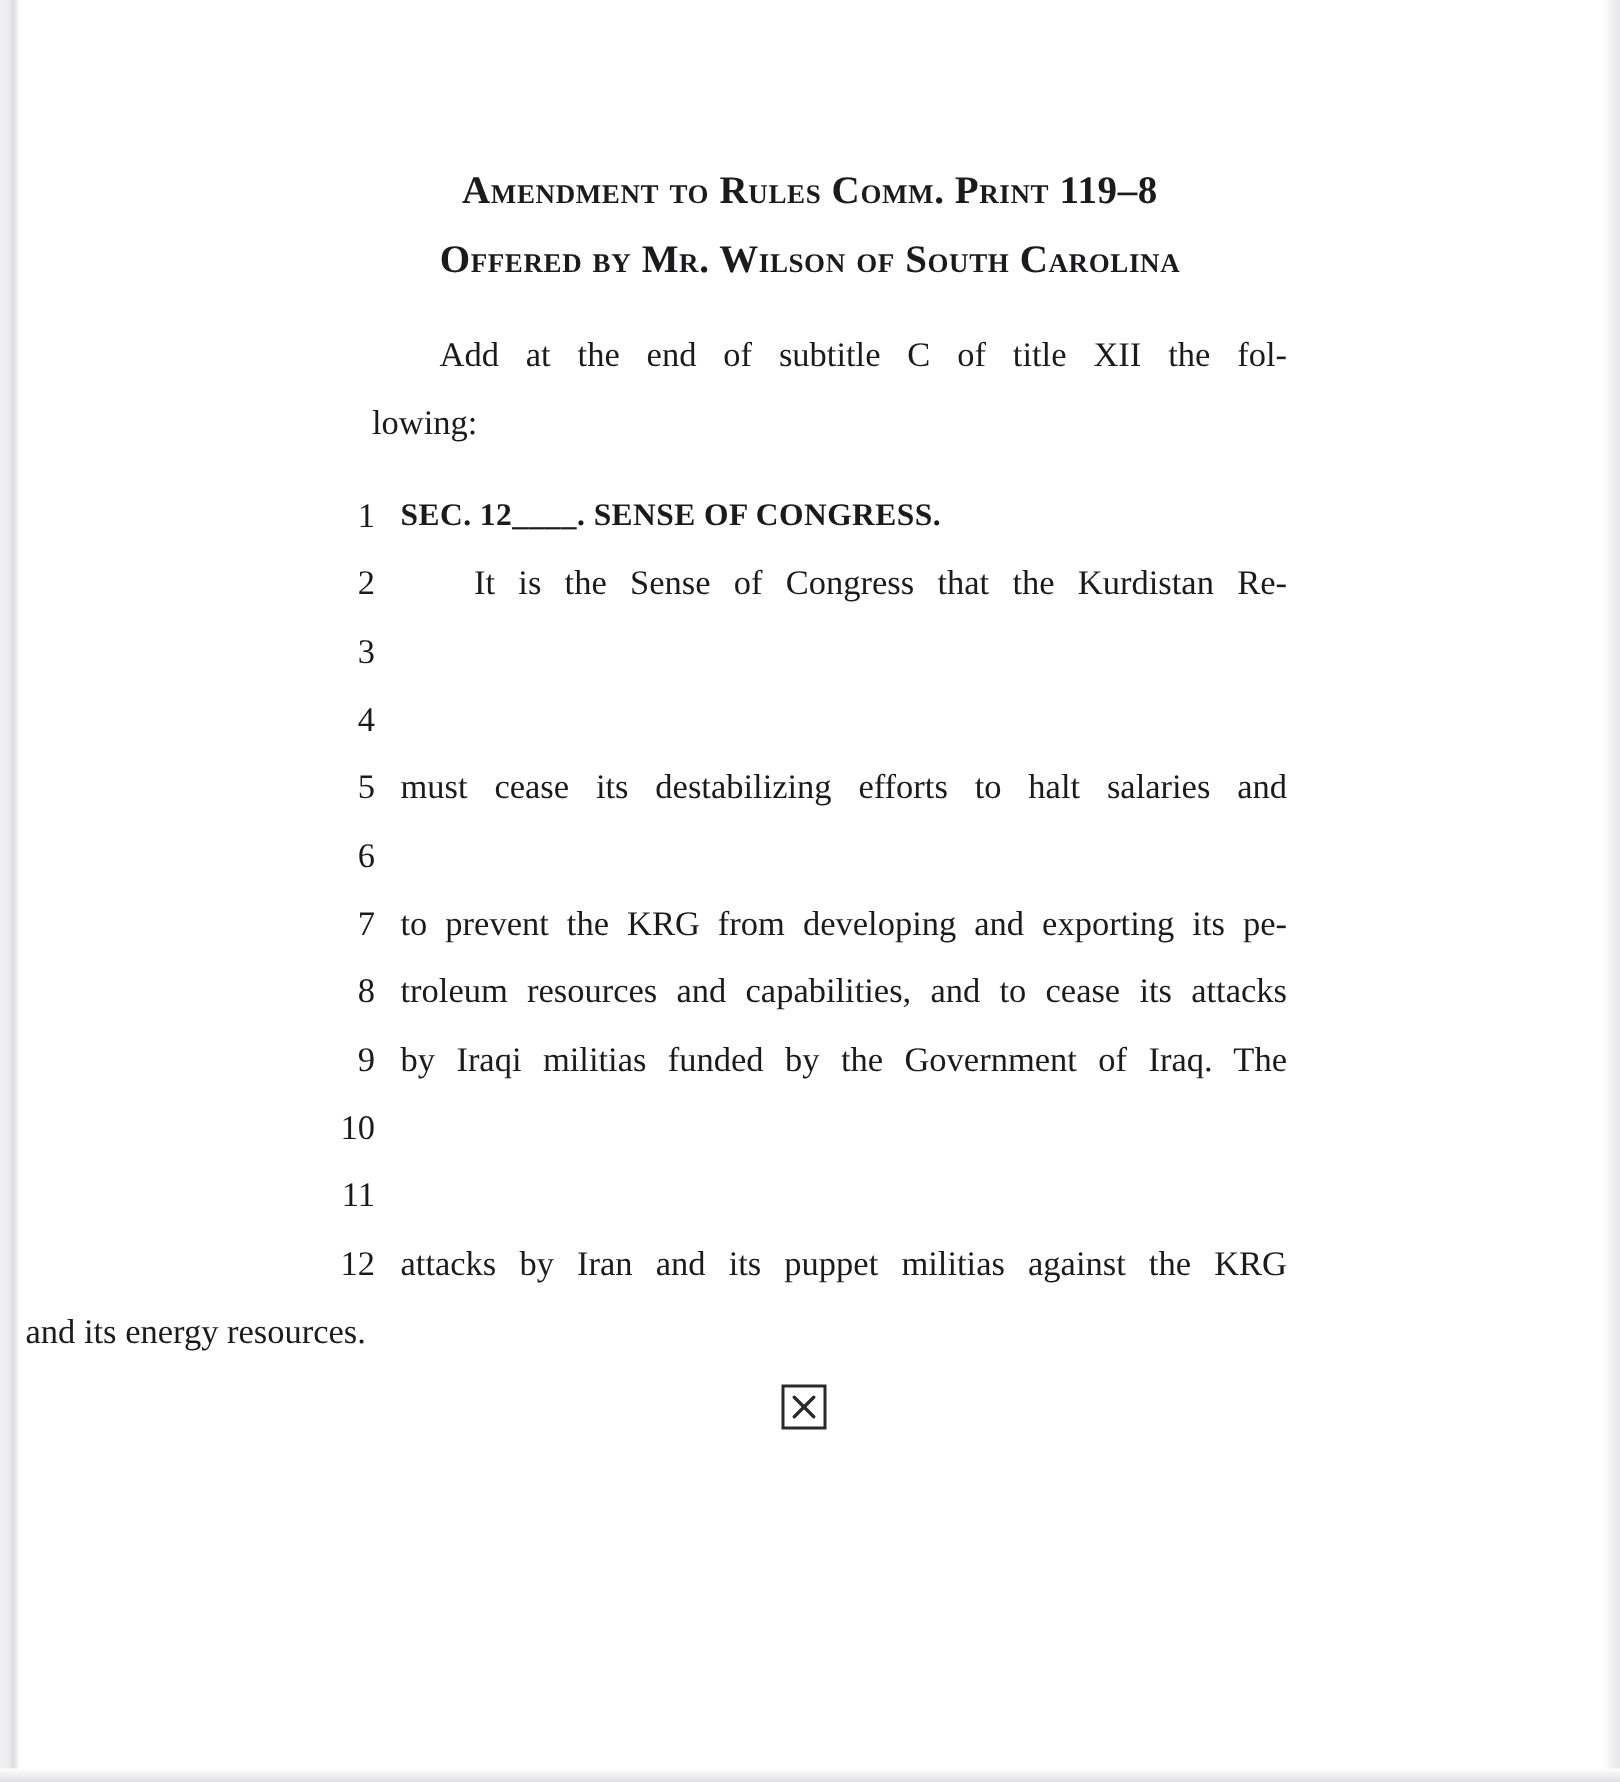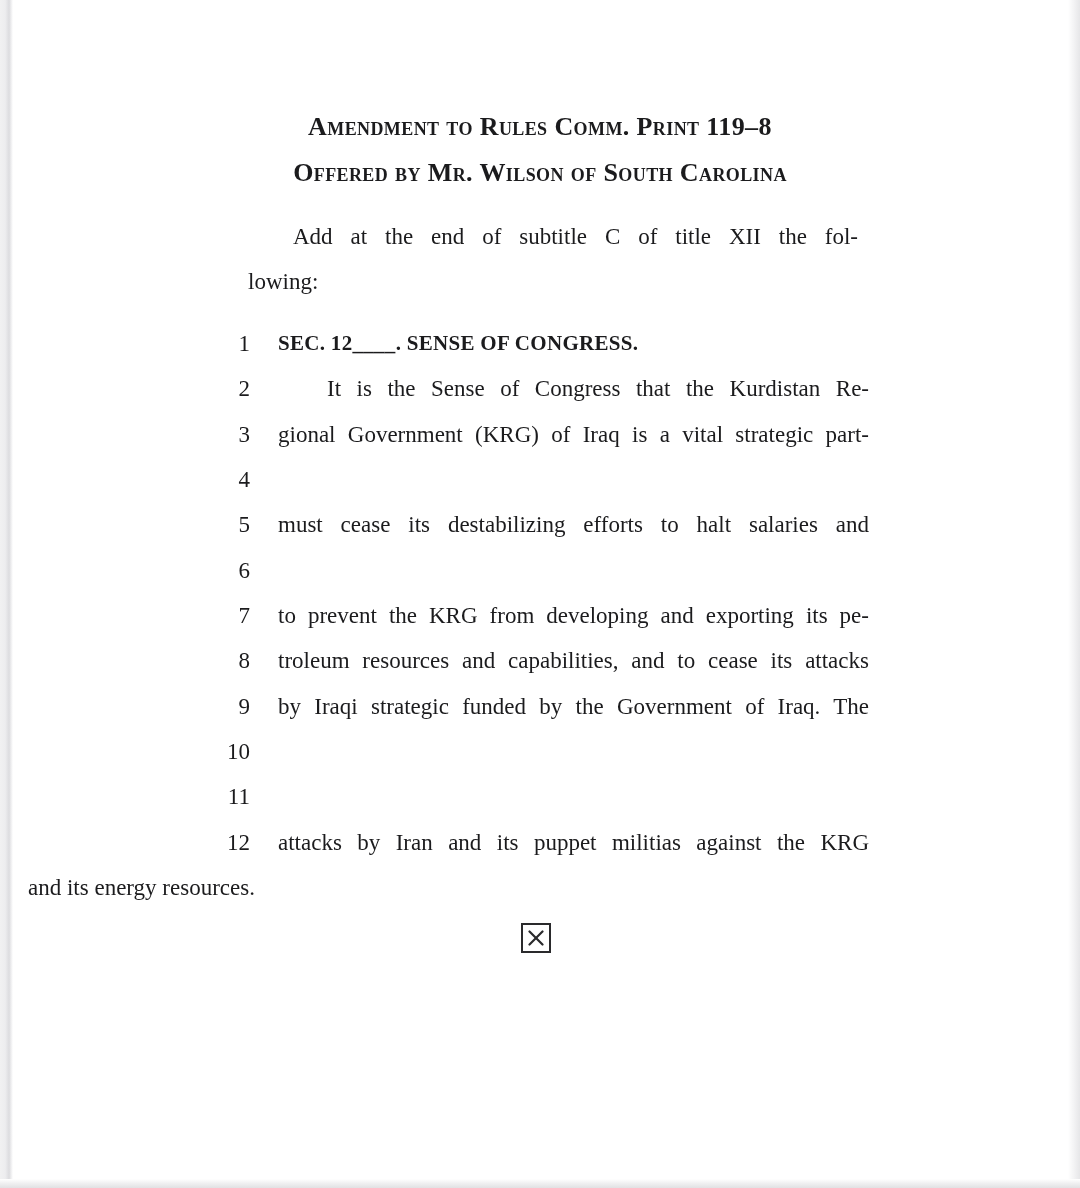--- a/index.html
+++ b/index.html
@@ -70,21 +70,21 @@
     line-height: 45.35px;
     white-space: nowrap;
   }
   .line .num {
     width: 250px;
     text-align: right;
     font-size: 23px;
     flex: 0 0 auto;
   }
   .line .text {
-    margin-left: 28px;
+    margin-left: 17px;
     width: 591px;
     flex: 0 0 auto;
     font-size: 23px;
     text-align: justify;
     text-align-last: justify;
     white-space: normal;
   }
   .line.heading-row .text {
     font-weight: bold;
     font-size: 21px;
@@ -138,21 +138,20 @@
         <span class="text">SEC. 12____. SENSE OF CONGRESS.</span>
       </div>
 
       <div class="line indent-row">
         <span class="num">2</span>
         <span class="text">It is the Sense of Congress that the Kurdistan Re-</span>
       </div>
 
       <div class="line">
         <span class="num">3</span>
-        <span class="text">gional Government (KRG) of Iraq is a vital strategic part-</span>
       </div>
 
       <div class="line">
         <span class="num">4</span>
       </div>
 
       <div class="line">
         <span class="num">5</span>
         <span class="text">must cease its destabilizing efforts to halt salaries and</span>
       </div>
@@ -166,21 +165,21 @@
         <span class="text">to prevent the KRG from developing and exporting its pe-</span>
       </div>
 
       <div class="line">
         <span class="num">8</span>
         <span class="text">troleum resources and capabilities, and to cease its attacks</span>
       </div>
 
       <div class="line">
         <span class="num">9</span>
-        <span class="text">by Iraqi strategic funded by the Government of Iraq. The</span>
+        <span class="text">by Iraqi militias funded by the Government of Iraq. The</span>
       </div>
 
       <div class="line">
         <span class="num">10</span>
       </div>
 
       <div class="line">
         <span class="num">11</span>
       </div>
 

